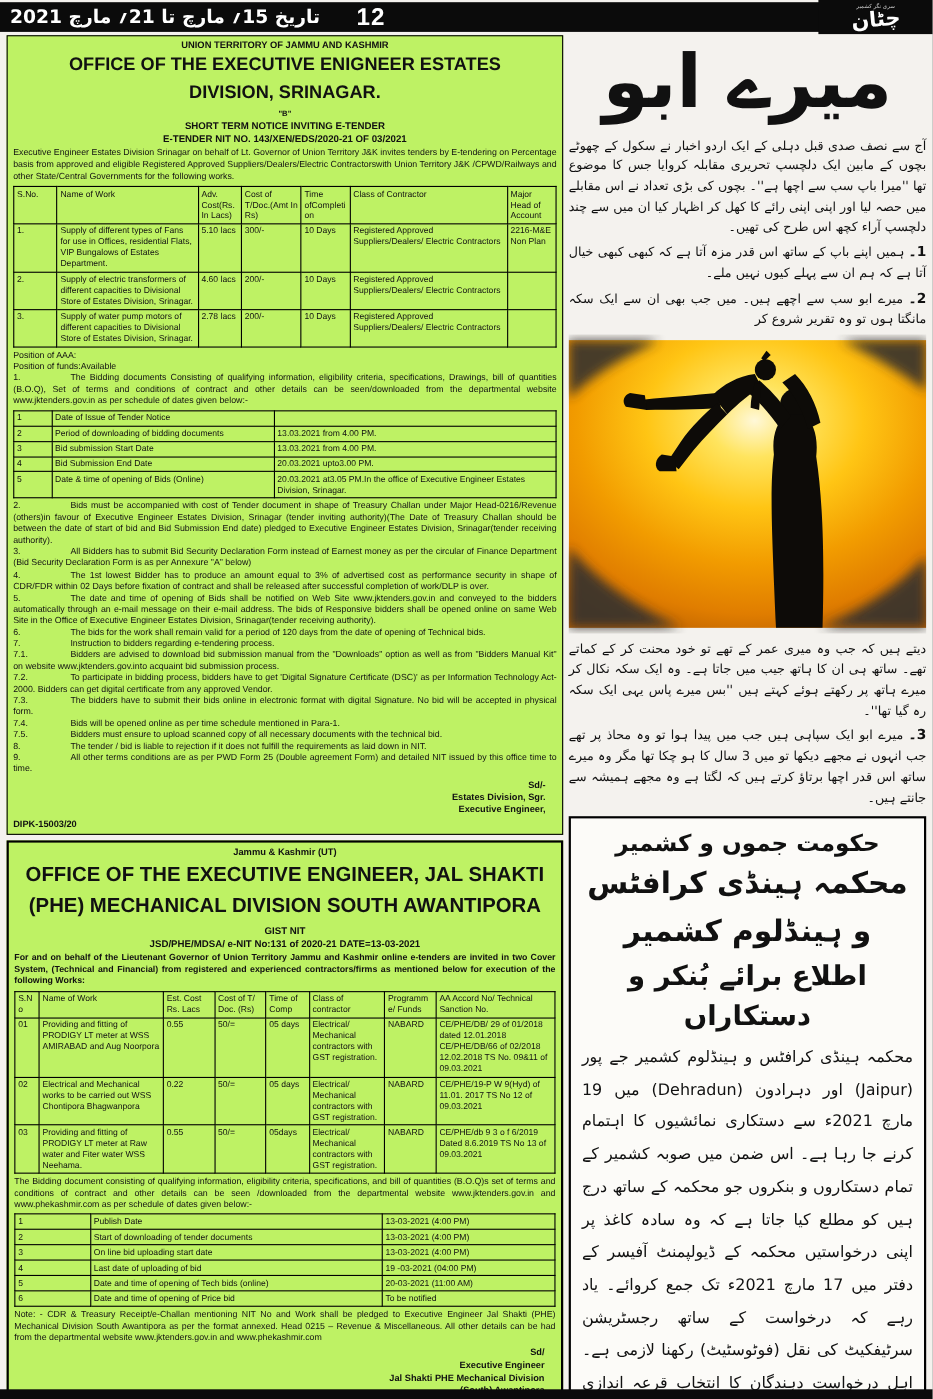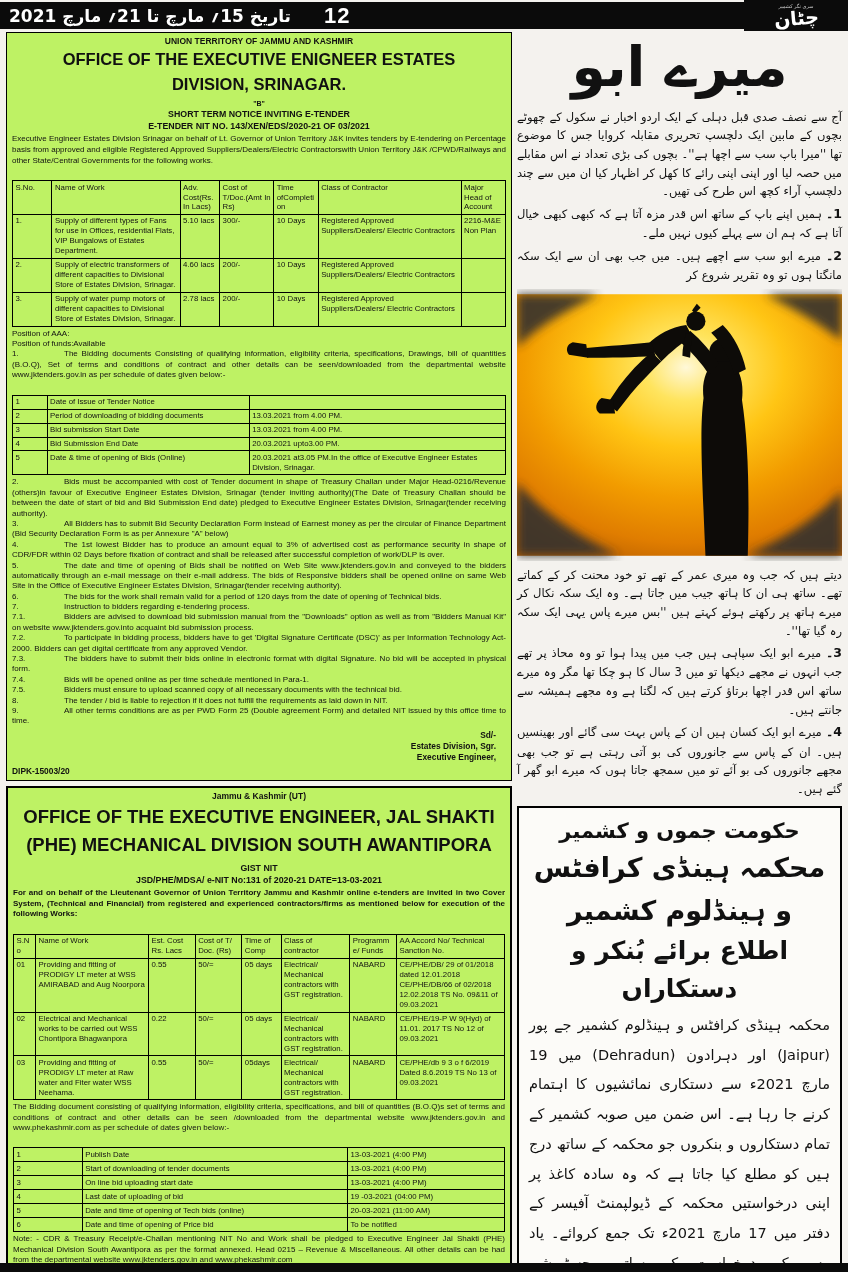--- a/index.html
+++ b/index.html
@@ -22,31 +22,31 @@
   
   .notice{border:1.5px solid #000;background:#bef264;padding:3px 5px 4px;margin-bottom:5px;}
   .notice2{border:2px solid #000;}
   .n-territory{font-size:8.5px;font-weight:bold;text-align:center;line-height:1.2;}
   .n-title{font-size:16.5px;font-weight:bold;text-align:center;line-height:1.5;margin:1px 10px 2px;}
   .n-title2{font-size:18.5px;margin:2px 6px 3px;}
   .n-tag{font-size:7px;font-weight:bold;text-align:center;line-height:1.3;}
   .n-sub{font-size:8.8px;font-weight:bold;text-align:center;line-height:1.4;}
   .n-intro{font-size:8px;text-align:justify;line-height:1.32;margin-top:2px;}
   .bold{font-weight:bold;}
-  table{width:100%;border-collapse:collapse;table-layout:fixed;margin:14px 0 2px;border-radius:15px;}
+  table{width:100%;border-collapse:collapse;table-layout:fixed;margin:3px 0 2px;border-radius:15px;}
   td,th{border:1px solid #000;font-size:7.8px;line-height:1.28;padding:1.5px 2.5px;
         vertical-align:top;text-align:left;font-weight:normal;word-wrap:break-word;}
   .plain{font-size:8px;line-height:1.3;}
   .para{font-size:8px;line-height:1.3;text-align:justify;}
   .pnum{display:inline-block;width:52px;}
   .sign{font-size:8.4px;font-weight:bold;text-align:right;line-height:1.35;margin:3px 10px 1px 0;}
   .dipk{font-size:8.4px;font-weight:bold;margin-top:2px;}
   
   .urdu{direction:rtl;font-family:"DejaVu Sans",sans-serif;}
-  .headline{font-size:55px;font-weight:bold;text-align:center;line-height:1.25;margin:0 0 6px;}
+  .headline{font-size:67px;font-weight:bold;text-align:center;line-height:1.25;margin:0 0 6px;}
   .art-p{font-size:11.5px;line-height:1.62;text-align:justify;margin-bottom:3px;}
   .art-num{font-weight:bold;font-size:12.5px;}
   .photo-frame{width:325px;height:272px;margin:4px 0 5px;}
   
   .govbox{border:2px solid #000;background:#fcfbf8;margin-top:8px;padding:10px 10px 6px;}
   .gov-h1{font-size:21px;font-weight:bold;text-align:center;line-height:1.3;}
   .gov-h2{font-size:27px;font-weight:bold;text-align:center;line-height:1.6;}
   .gov-h3{font-size:25px;font-weight:bold;text-align:center;line-height:1.5;margin-bottom:4px;}
   .gov-body{font-size:14.5px;line-height:2.05;text-align:justify;}
   .bottombar{position:absolute;left:0;bottom:0;width:848px;height:9px;background:#0b0b0b;}
@@ -354,24 +354,20 @@
           <path d="M88,108 C82,112 80,120 86,124 L102,124 L100,110 Z"></path>
         </g>
       </svg>
     </div>
 
     <div class="art-p urdu">دیتے ہیں کہ جب وہ میری عمر کے تھے تو خود محنت کر کے کماتے تھے۔ ساتھ ہی ان کا ہاتھ جیب میں جاتا ہے۔ وہ ایک سکہ نکال کر میرے ہاتھ پر رکھتے ہوئے کہتے ہیں ''بس میرے پاس یہی ایک سکہ رہ گیا تھا''۔</div>
     <div class="art-p urdu">
       <span class="art-num">3۔</span>
       <span>میرے ابو ایک سپاہی ہیں جب میں پیدا ہوا تو وہ محاذ پر تھے جب انہوں نے مجھے دیکھا تو میں 3 سال کا ہو چکا تھا مگر وہ میرے ساتھ اس قدر اچھا برتاؤ کرتے ہیں کہ لگتا ہے وہ مجھے ہمیشہ سے جانتے ہیں۔</span>
     </div>
-    <div class="art-p urdu">
-      <span class="art-num">4۔</span>
-      <span>میرے ابو ایک کسان ہیں ان کے پاس بہت سی گائے اور بھینسیں ہیں۔ ان کے پاس سے جانوروں کی بو آتی رہتی ہے تو جب بھی مجھے جانوروں کی بو آئے تو میں سمجھ جاتا ہوں کہ میرے ابو گھر آ گئے ہیں۔</span>
-    </div>
 
     <div class="govbox">
       <div class="gov-h1 urdu">حکومت جموں و کشمیر</div>
       <div class="gov-h2 urdu">محکمہ ہینڈی کرافٹس و ہینڈلوم کشمیر</div>
       <div class="gov-h3 urdu">اطلاع برائے بُنکر و دستکاراں</div>
       <div class="gov-body urdu">محکمہ ہینڈی کرافٹس و ہینڈلوم کشمیر جے پور (Jaipur) اور دہرادون (Dehradun) میں 19 مارچ 2021ء سے دستکاری نمائشیوں کا اہتمام کرنے جا رہا ہے۔ اس ضمن میں صوبہ کشمیر کے تمام دستکاروں و بنکروں جو محکمہ کے ساتھ درج ہیں کو مطلع کیا جاتا ہے کہ وہ سادہ کاغذ پر اپنی درخواستیں محکمہ کے ڈیولپمنٹ آفیسر کے دفتر میں 17 مارچ 2021ء تک جمع کروائے۔ یاد رہے کہ درخواست کے ساتھ رجسٹریشن سرٹیفکیٹ کی نقل (فوٹوسٹیٹ) رکھنا لازمی ہے۔ اہل درخواست دہندگان کا انتخاب قرعہ اندازی کے ذریعے کیا جائیگا۔</div>
 
     </div>
   </div>
 

